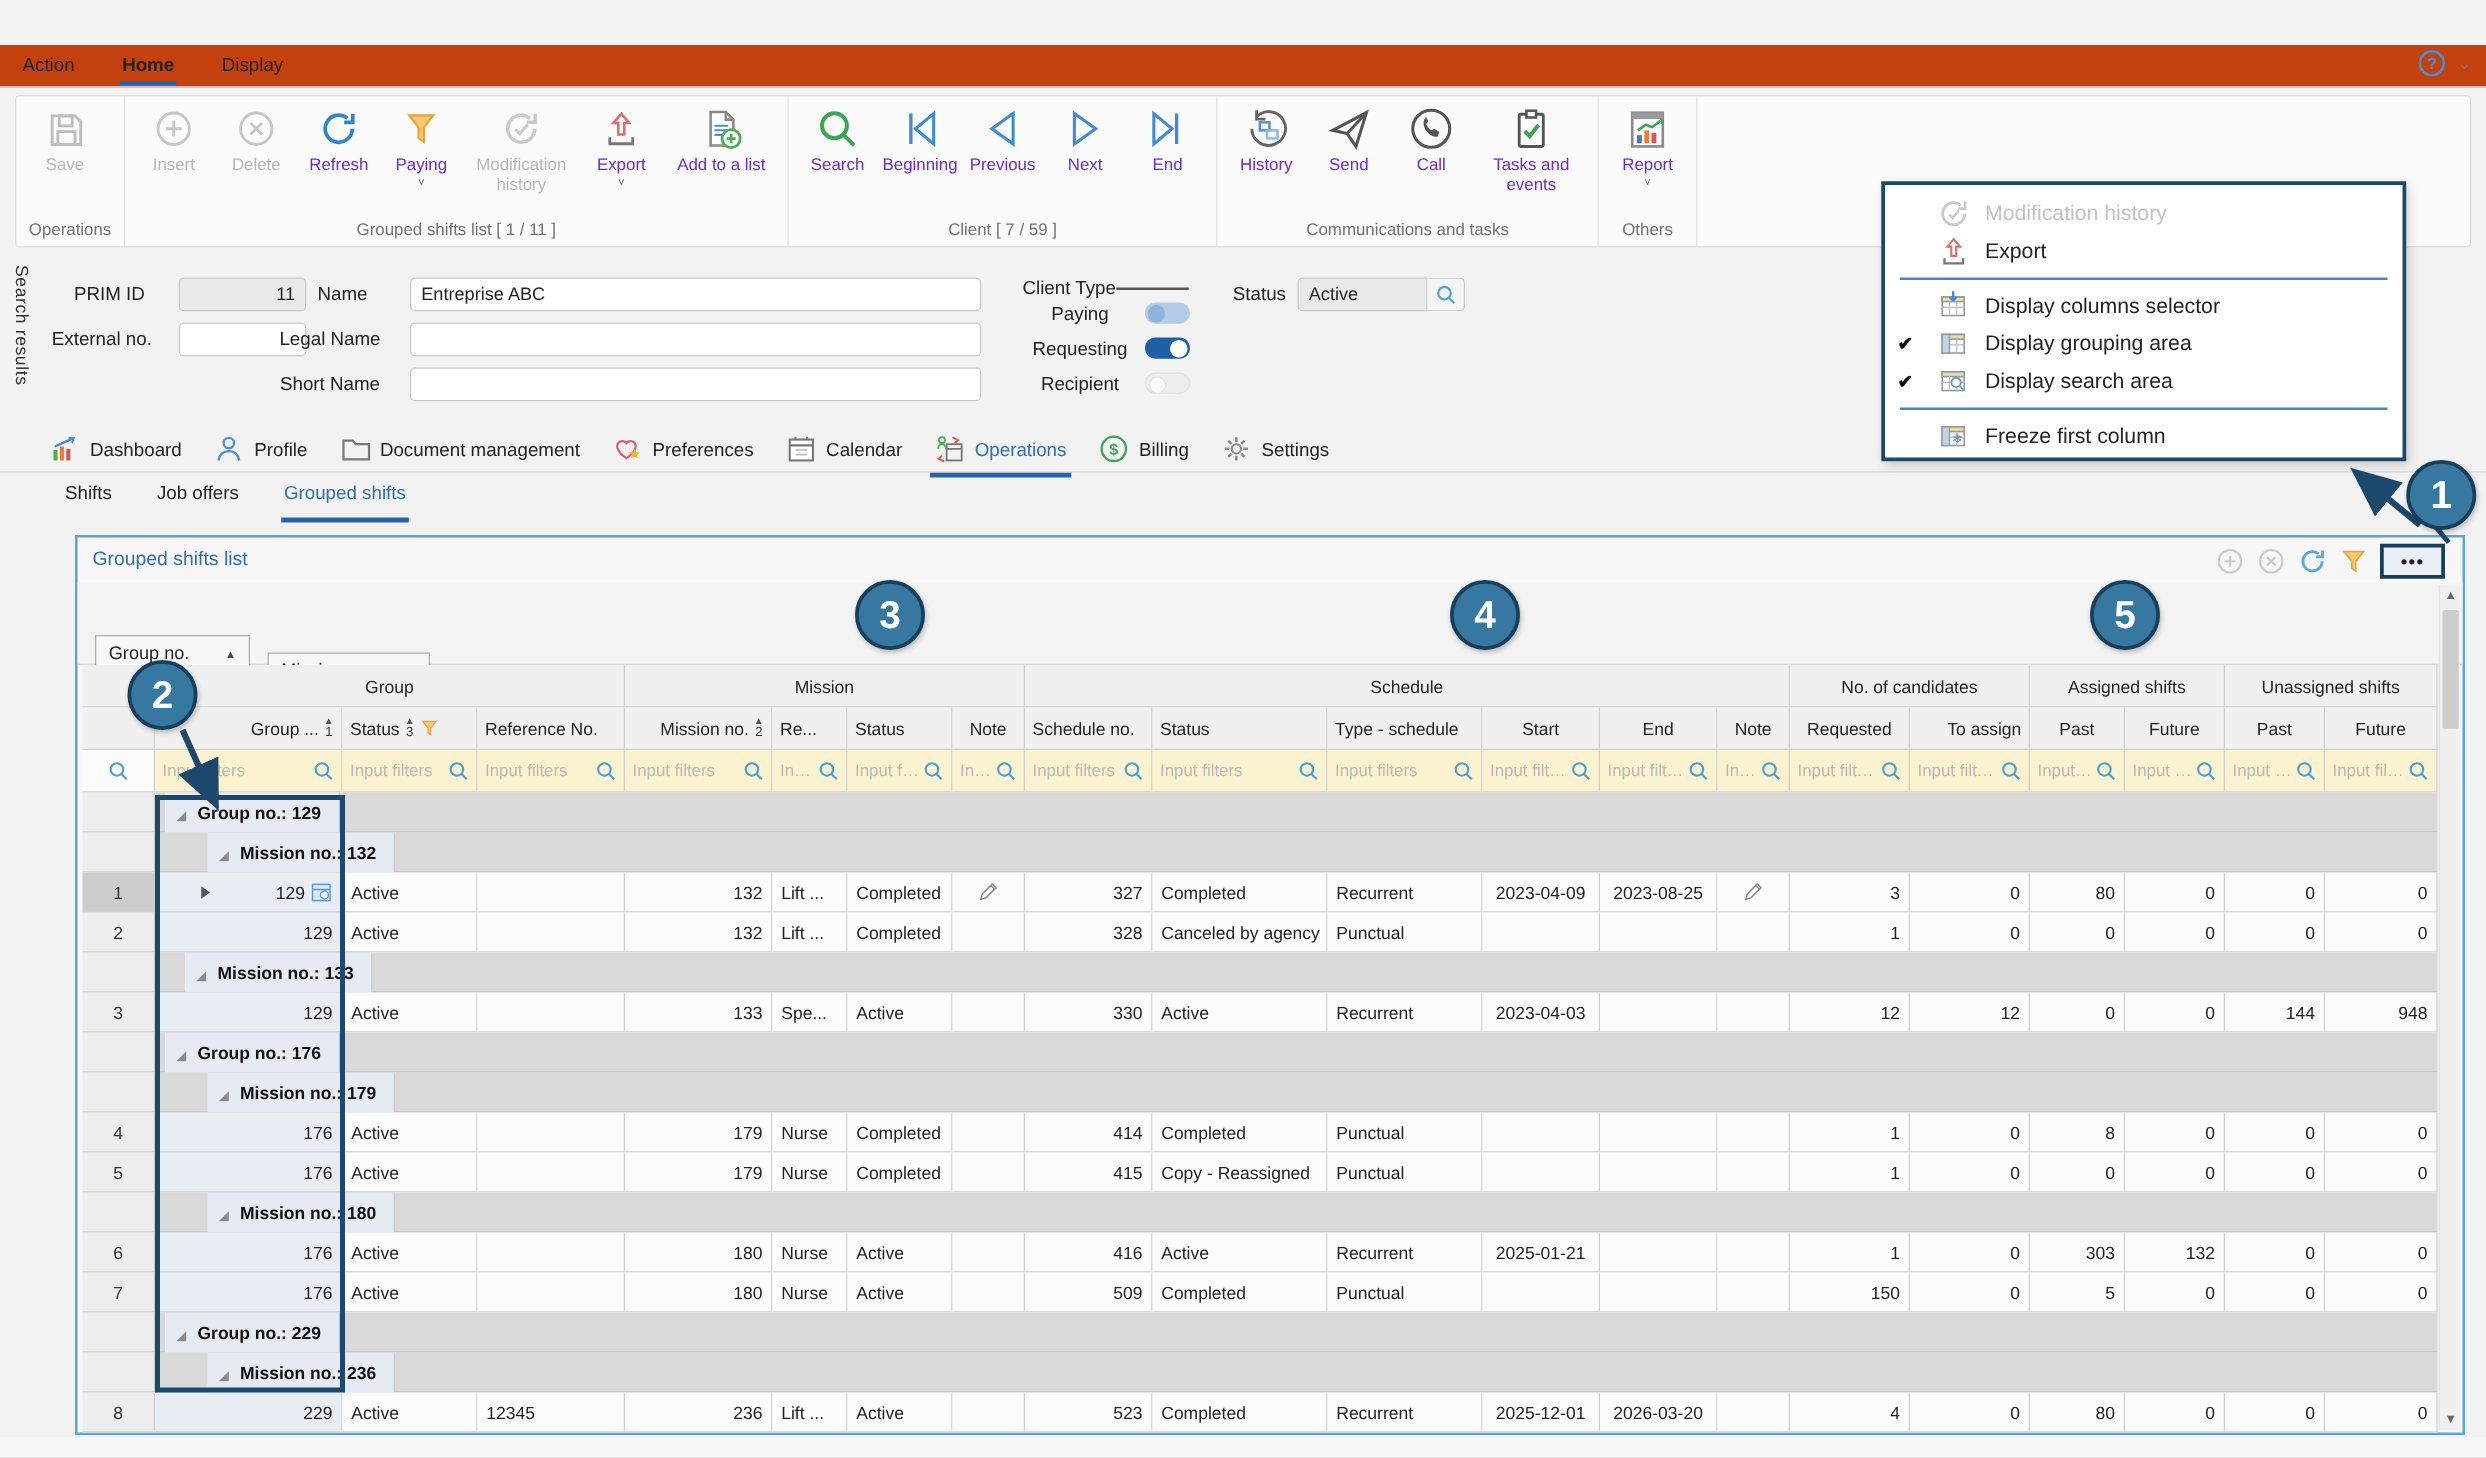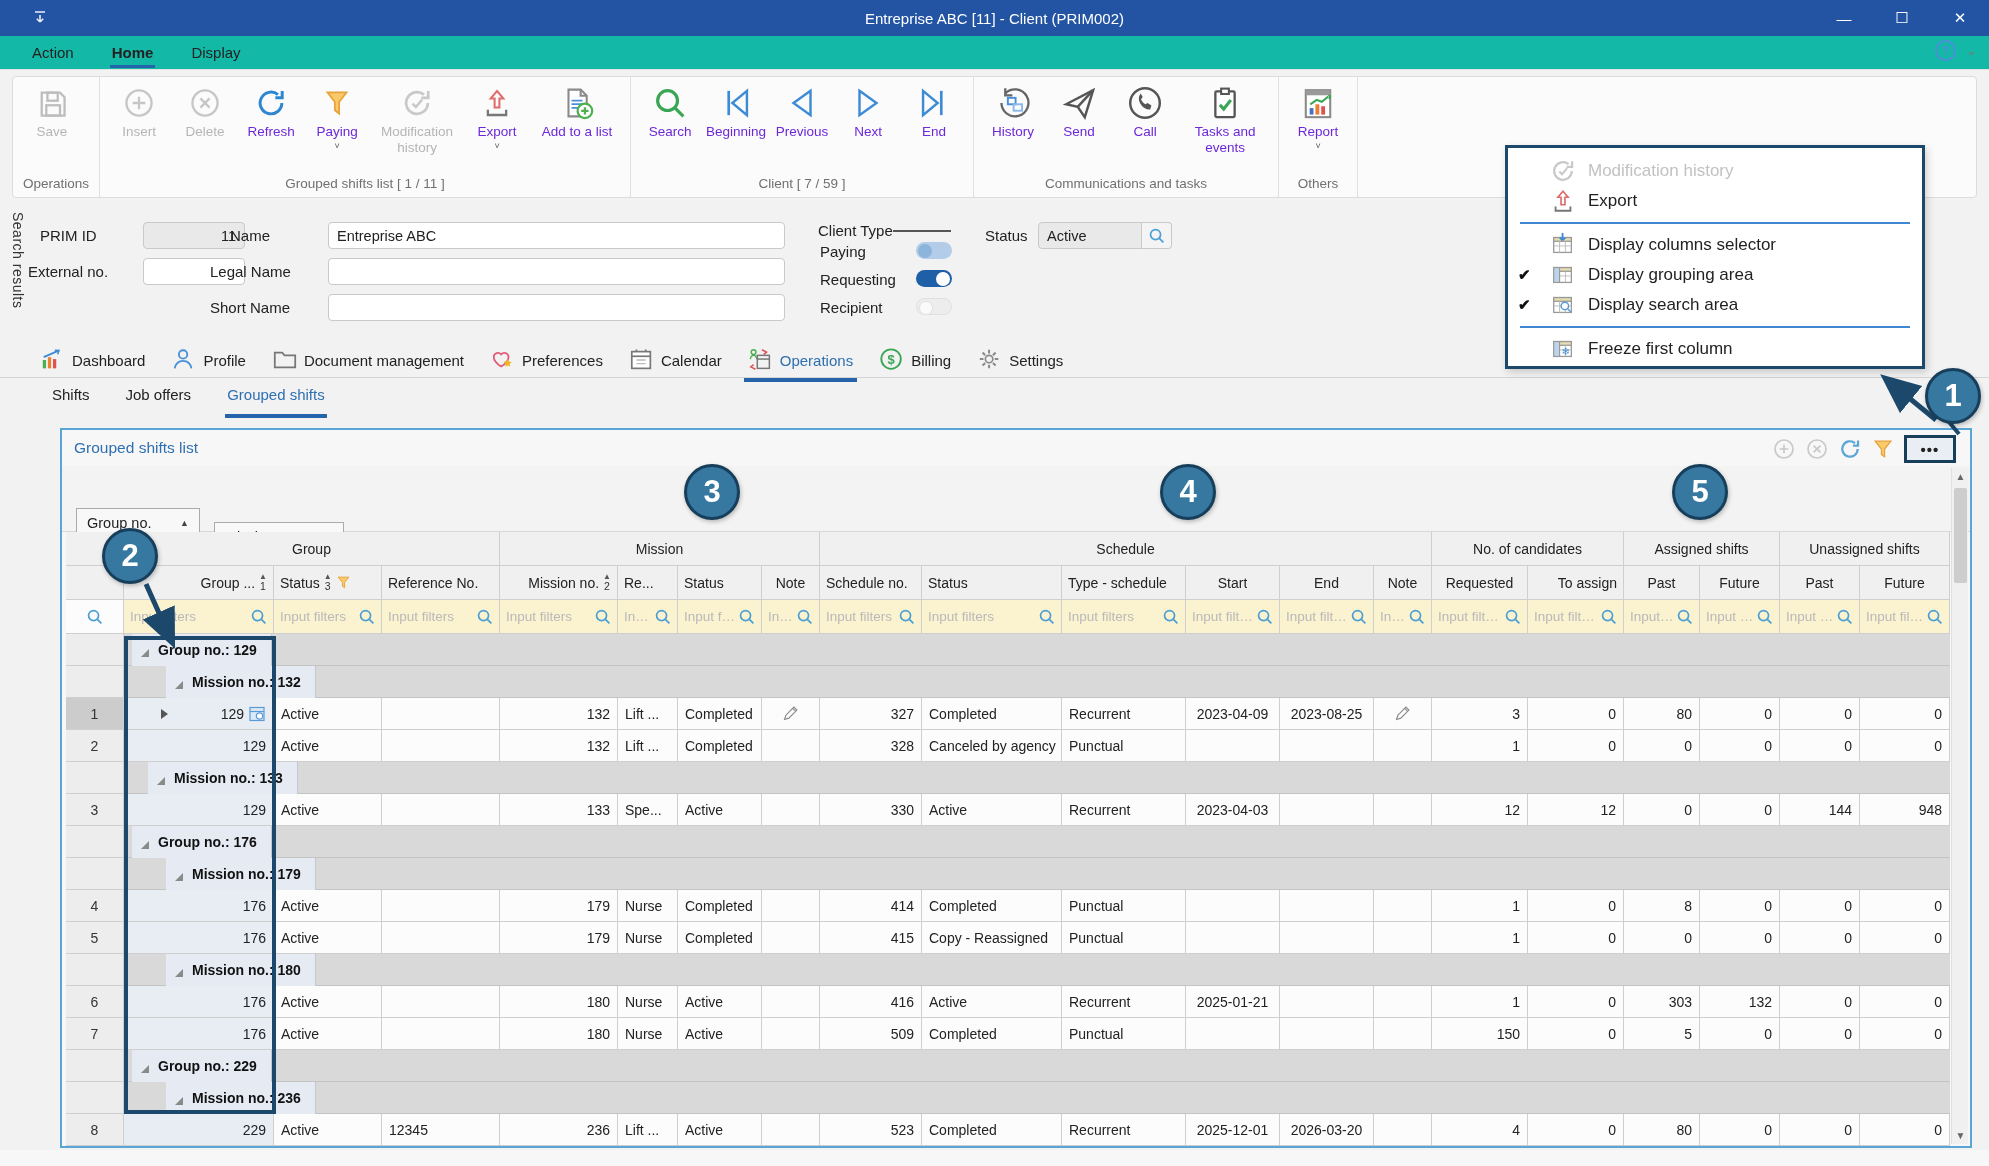--- a/index.html
+++ b/index.html
@@ -7,21 +7,21 @@
   #stage { position:relative; width:1989px; height:1166px; background:#f2f2f2; outline:1px solid #7a7a7a; }
 
   
   .titlebar { position:absolute; left:0; top:0; width:1989px; height:36px; background:#2254a3; display:flex; align-items:center; color:#fff; }
   .titlebar .appicon { position:absolute; left:30px; top:8px; width:20px; height:20px; opacity:.9; }
   .titlebar .title { flex:1; text-align:center; font-size:15px; }
   .wincontrols { position:absolute; right:0; top:0; height:36px; display:flex; }
   .winbtn { width:58px; height:36px; display:flex; align-items:center; justify-content:center; font-size:15px; color:#fff; }
 
   
-  .menubar { position:absolute; left:0; top:36px; width:1989px; height:34px; background:#14b8a6; border-bottom:1px solid #e3e3e3; display:flex; align-items:center; padding-left:30px; gap:34px; }
+  .menubar { position:absolute; left:0; top:36px; width:1989px; height:34px; background:#c2410c; border-bottom:1px solid #e3e3e3; display:flex; align-items:center; padding-left:16px; gap:34px; }
   .menuitem { font-size:15px; color:#222; padding:6px 2px; position:relative; cursor:default; }
   .menuitem.active { font-weight:bold; }
   .menuitem.active:after { content:""; position:absolute; left:0; right:0; bottom:-1px; height:3px; background:#2563ab; }
   .menubar-right { position:absolute; right:12px; top:40px; display:flex; gap:10px; align-items:center; }
   .helpcircle { width:21px; height:21px; border-radius:50%; border:2px solid #4a90d9; color:#4a90d9; font-size:13px; font-weight:bold; display:flex; align-items:center; justify-content:center; }
   .collapsechev { color:#777; font-size:13px; }
 
   
   .ribbon { position:absolute; left:12px; top:76px; width:1965px; height:122px; background:#fbfbfb; border:1px solid #dcdcdc; border-radius:4px; display:flex; }
   .rgroup { display:flex; flex-direction:column; border-right:1px solid #e0e0e0; }
@@ -31,21 +31,21 @@
   .rbtn .ric { width:36px; height:36px; display:flex; align-items:center; justify-content:center; }
   .rbtn .rlb { font-size:13.5px; color:#6d28d9; text-align:center; line-height:1.15; margin-top:3px; white-space:pre-line; }
   .rbtn.disabled .rlb { color:#b5b5b5; }
   .rbtn .chev { font-size:9px; color:#555; margin-top:1px; }
   .rcaption { text-align:center; color:#707070; font-size:13.5px; padding:3px 10px 6px; white-space:nowrap; }
 
   
   .sidetab { position:absolute; left:2px; top:212px; width:24px; height:130px; writing-mode:vertical-rl; font-size:14px; color:#333; text-align:left; letter-spacing:.5px; }
 
   
-  .flabel { position:absolute; font-size:15px; color:#222; text-align:left; white-space:nowrap; }
+  .flabel { position:absolute; font-size:15px; color:#222; text-align:center; white-space:nowrap; }
   .finput { position:absolute; height:27px; border:1px solid #c9c9c9; border-radius:4px; background:#fff; font-size:14.5px; color:#222; padding:0 8px; font-family:"Liberation Sans",sans-serif; }
   .finput.ro { background:#e9e9e9; }
   .finput.num { text-align:right; }
   .searchbtn { position:absolute; width:30px; height:27px; border:1px solid #c9c9c9; border-left:none; border-radius:0 4px 4px 0; background:#f4f4f4; display:flex; align-items:center; justify-content:center; }
   .grouprule { position:absolute; height:2px; background:#555; }
   .toggle { position:absolute; width:36px; height:17px; border-radius:9px; }
   .toggle .knob { position:absolute; top:1.5px; width:14px; height:14px; border-radius:50%; }
   .toggle.on { background:#1f5fa8; } .toggle.on .knob { right:2px; background:#fff; }
   .toggle.onmuted { background:#b3cde8; } .toggle.onmuted .knob { left:2px; background:#8db4da; }
   .toggle.off { background:#ededed; border:1px solid #e0e0e0; } .toggle.off .knob { left:2px; background:#fafafa; border:1px solid #e2e2e2; }
@@ -117,33 +117,20 @@
   .callout { position:absolute; width:56px; height:56px; border-radius:50%; background:#36789f; border:3px solid #173f5b; color:#fff; font-size:31px; font-weight:bold; display:flex; align-items:center; justify-content:center; z-index:45; box-shadow:1px 2px 4px rgba(0,0,0,.25); }
   .annrect { position:absolute; border:4px solid #1c486b; z-index:40; pointer-events:none; }
   #arrows { position:absolute; left:0; top:0; width:1989px; height:1166px; z-index:44; pointer-events:none; }
   .belowpanel { position:absolute; left:0; top:1150px; width:1989px; height:16px; background:#f7f7f7; }
 </style>
 </head>
 <body>
 
 <div id="stage">
 
-  <div class="titlebar">
-    <span class="appicon">
-      <svg viewBox="0 0 20 20">
-          <path d="M5 4h10M10 7v7m0 0l-3.2-3.2M10 14l3.2-3.2" stroke="#fff" stroke-width="1.6" fill="none"></path>
-        </svg>
-    </span>
-    <span class="title">Entreprise ABC [11] - Client (PRIM002)</span>
-    <span class="wincontrols">
-      <span class="winbtn">—</span>
-      <span class="winbtn">☐</span>
-      <span class="winbtn">✕</span>
-    </span>
-  </div>
 
   <div class="menubar" id="menubar">
       <div class="menuitem">Action</div>
       <div class="menuitem active">Home</div>
       <div class="menuitem">Display</div>
     </div>
   <div class="menubar-right">
     <span class="helpcircle">?</span>
     <span class="collapsechev">⌄</span>
   </div>

